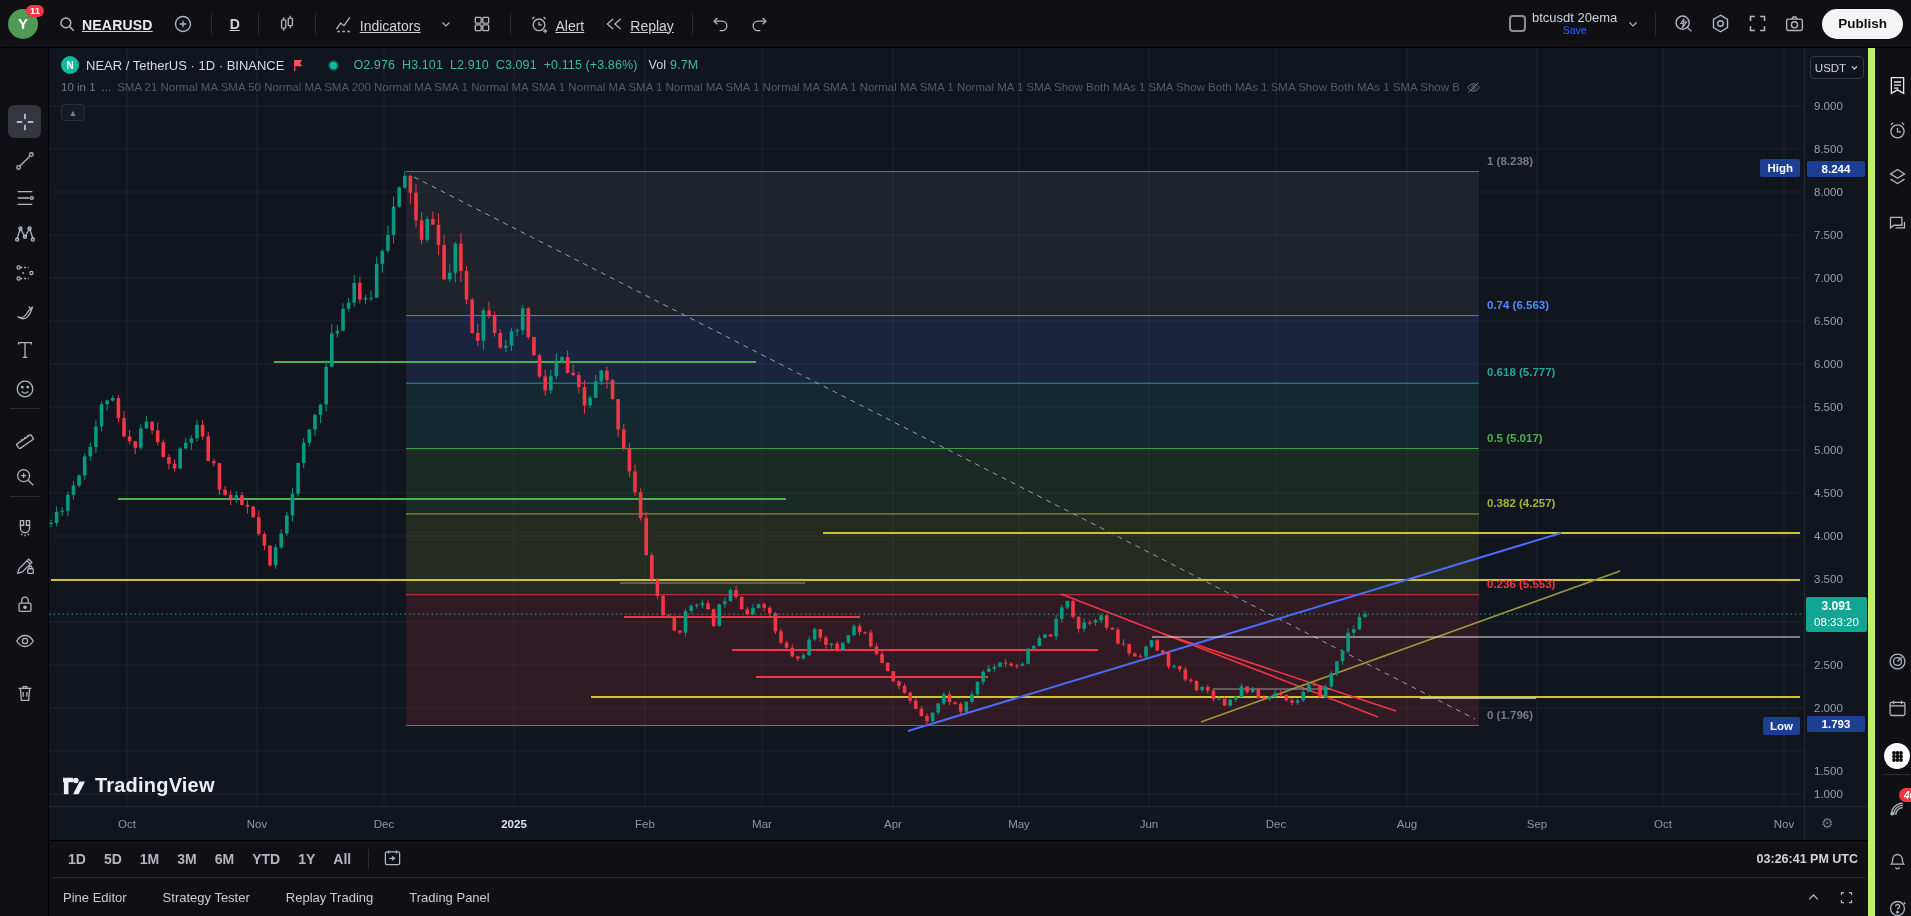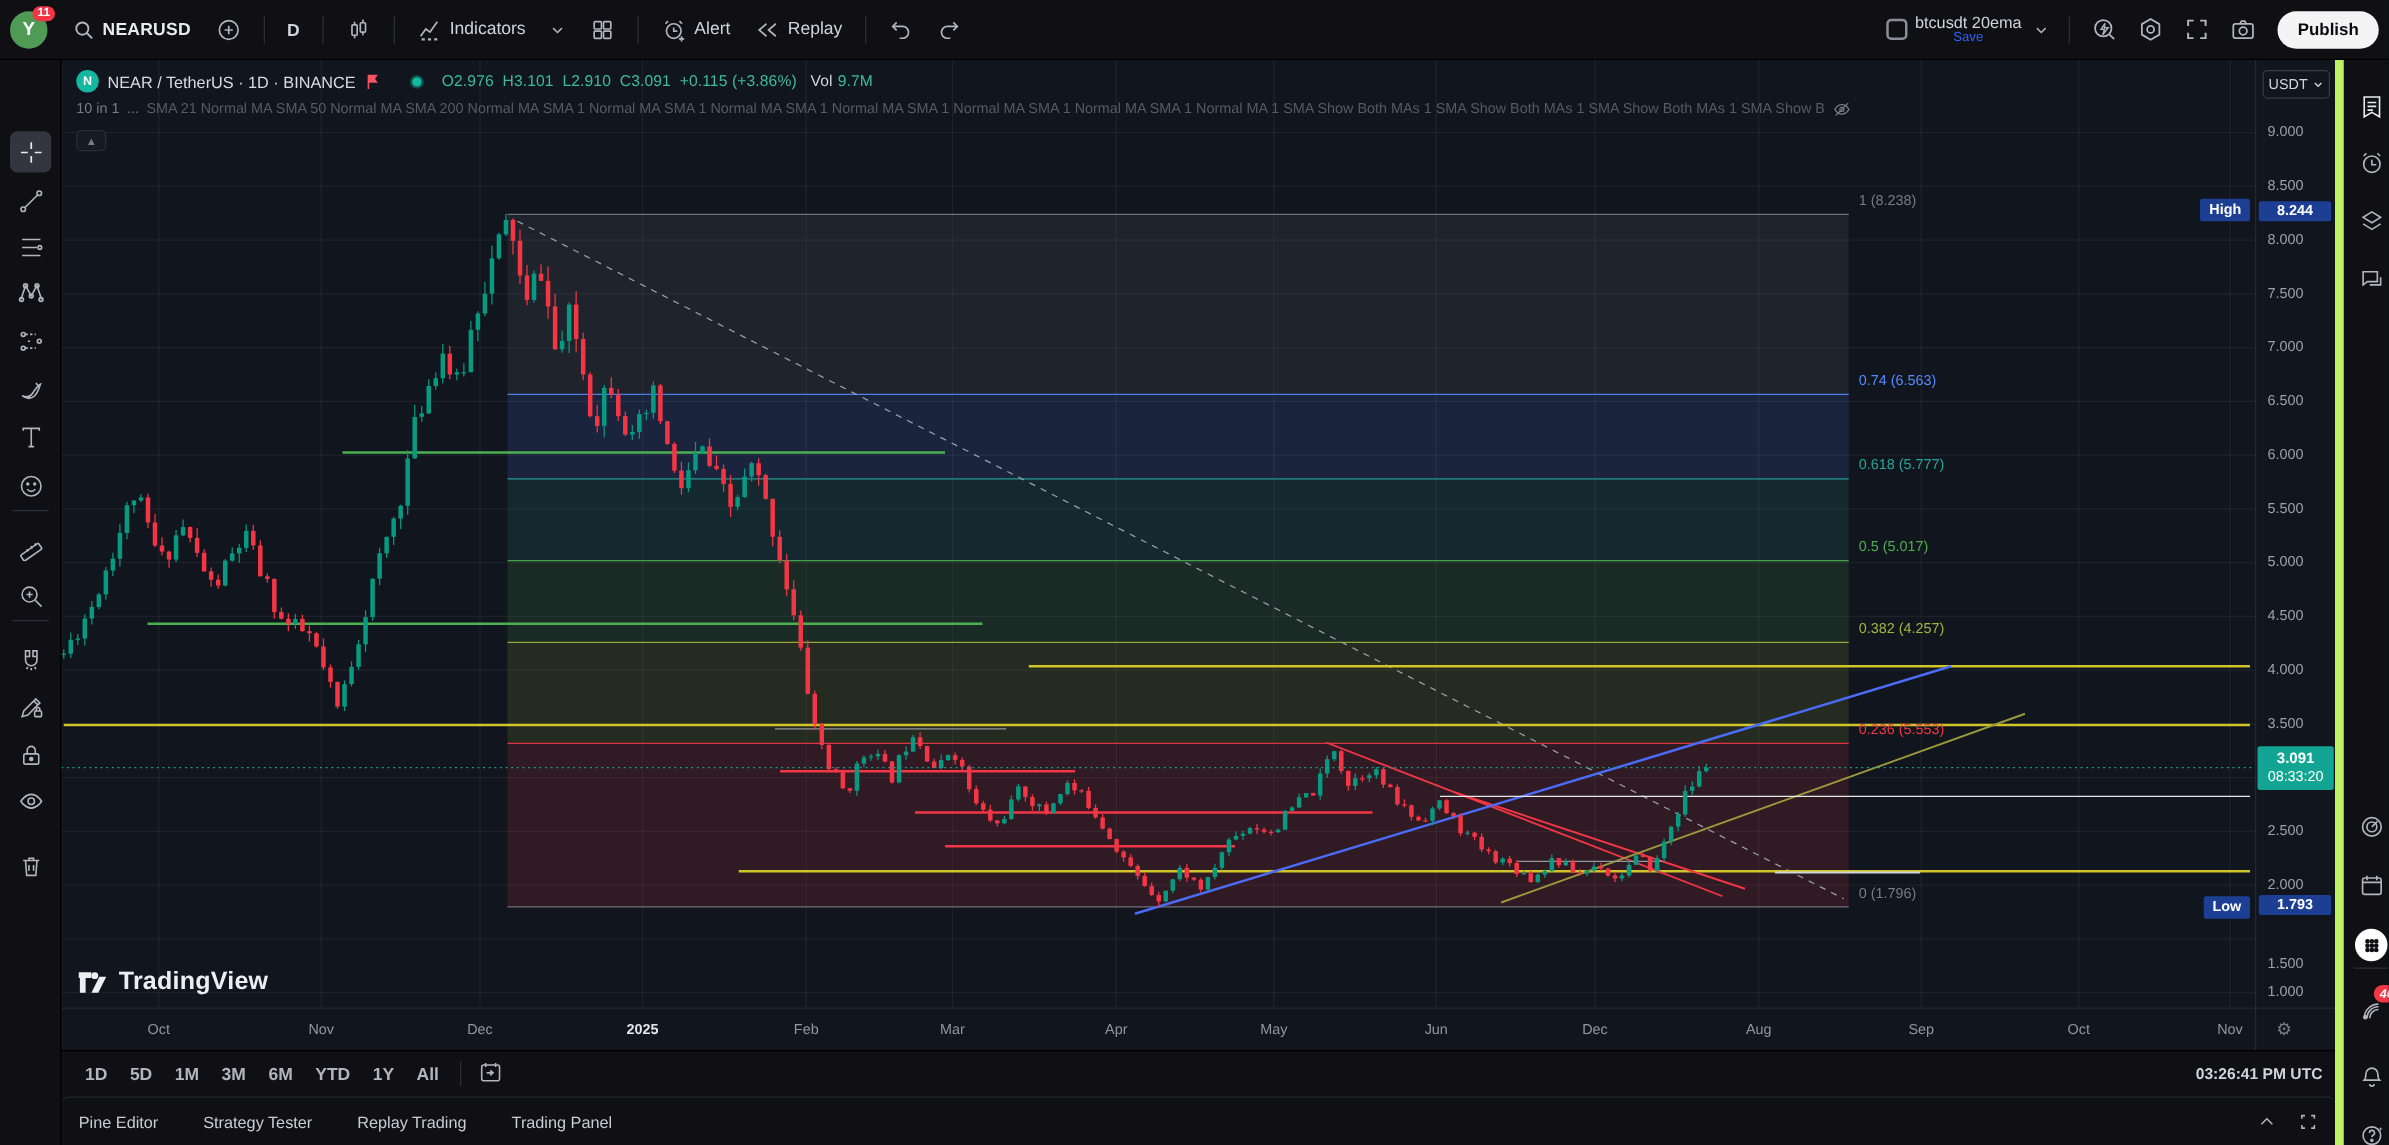--- a/index.html
+++ b/index.html
@@ -6,22 +6,22 @@
   html,body { width:1911px; height:916px; background:#0b0c10; overflow:hidden;
     font-family:"Liberation Sans", sans-serif; -webkit-font-smoothing:antialiased; }
   #app { position:relative; width:1911px; height:916px; background:#0d0e12; color:#b2b5be; }
 
   
   #topbar { position:absolute; left:0; top:0; width:1911px; height:48px; background:#101014;
     display:flex; align-items:center; padding:0 8px; border-bottom:1px solid #000; z-index:30; }
   .tb-left { display:flex; align-items:center; gap:4px; }
   .tb-right { margin-left:auto; display:flex; align-items:center; gap:6px; }
   .tb-sep { width:1px; height:22px; background:#2a2e39; margin:0 6px; }
-  .tb-btn { display:flex; align-items:flex-start; gap:6px; padding:5px 8px; border-radius:6px;
-    color:#d1d4dc; font-size:14px; cursor:pointer; background:transparent; border:none; }
+  .tb-btn { display:flex; align-items:flex-end; gap:6px; padding:5px 8px; border-radius:6px;
+    color:#d1d4dc; font-size:14px; cursor:pointer; background:transparent; border:none;text-decoration:underline; }
   .icon { display:inline-flex; align-items:center; justify-content:center; color:#b2b5be; }
   .icon svg { display:block; }
   #avatar { position:relative; width:30px; height:30px; border-radius:50%; background:#4f9a55;
     color:#fff; font-weight:bold; font-size:15px; display:flex; align-items:center; justify-content:center; margin-right:8px; }
   #avatar .notif { position:absolute; top:-4px; right:-6px; background:#f23645; color:#fff;
     font-size:9.5px; font-weight:bold; border-radius:8px; padding:1px 4px; line-height:1.1; }
   #symbol-search-label { font-weight:bold; letter-spacing:.2px; color:#e8eaed; }
   #tf-btn { font-weight:600; font-size:14px; }
   #layout-name-box { display:flex; flex-direction:column; align-items:center; line-height:1.1; cursor:pointer; }
   #layout-name { color:#d1d4dc; font-size:13px; }
@@ -48,21 +48,21 @@
   #symbol-title { color:#d8dbe0; font-size:13px; }
   .ohlc { font-size:12.5px; color:#3cbc98; letter-spacing:.1px; }
   .ohlc-dim { color:#d1d4dc; }
   .legend-row2 { display:flex; align-items:center; gap:6px; height:18px; margin-top:2px; font-size:11.5px; color:#565a66; white-space:nowrap; }
   .legend-row2 .grp { color:#787b86; }
   #collapse-btn { position:absolute; left:12px; top:56px; width:24px; height:17px; background:#161a25;
     border:1px solid #2a2e39; border-radius:4px; color:#787b86; font-size:9px; line-height:14px;
     text-align:center; cursor:pointer; z-index:5; }
   #watermark { position:absolute; left:12px; top:726px; display:flex; align-items:center; gap:8px; z-index:4; }
   #watermark .wm-text { color:#eceff2; font-size:20px; font-weight:bold; letter-spacing:.2px; }
-  .fib-label { position:absolute; font-size:11.5px; z-index:3; white-space:nowrap; }
+  .fib-label { position:absolute; font-size:11.5px; z-index:3; white-space:nowrap;font-weight:bold; }
   .hl-word-badge { position:absolute; right:4px; height:18px; background:#1c3f94; color:#fff;
     font-size:11.5px; font-weight:bold; padding:1px 7px; border-radius:2px; line-height:16px; z-index:6; }
 
   
   #price-axis { position:absolute; left:1804px; top:48px; width:64px; height:758px; background:#11151e;
     border-left:1px solid #242834; z-index:10; cursor:ns-resize; }
   .ptick { position:absolute; left:9px; transform:translateY(-50%); font-size:11.5px; color:#9aa0ab; }
   .pbadge { position:absolute; left:2px; width:58px; text-align:center; background:#1c3f94; color:#fff;
     font-size:11.5px; font-weight:bold; border-radius:2px; padding:2px 0; z-index:6; }
   #cur-badge { position:absolute; left:1px; width:61px; background:#12a594; color:#fff; border-radius:2px;

